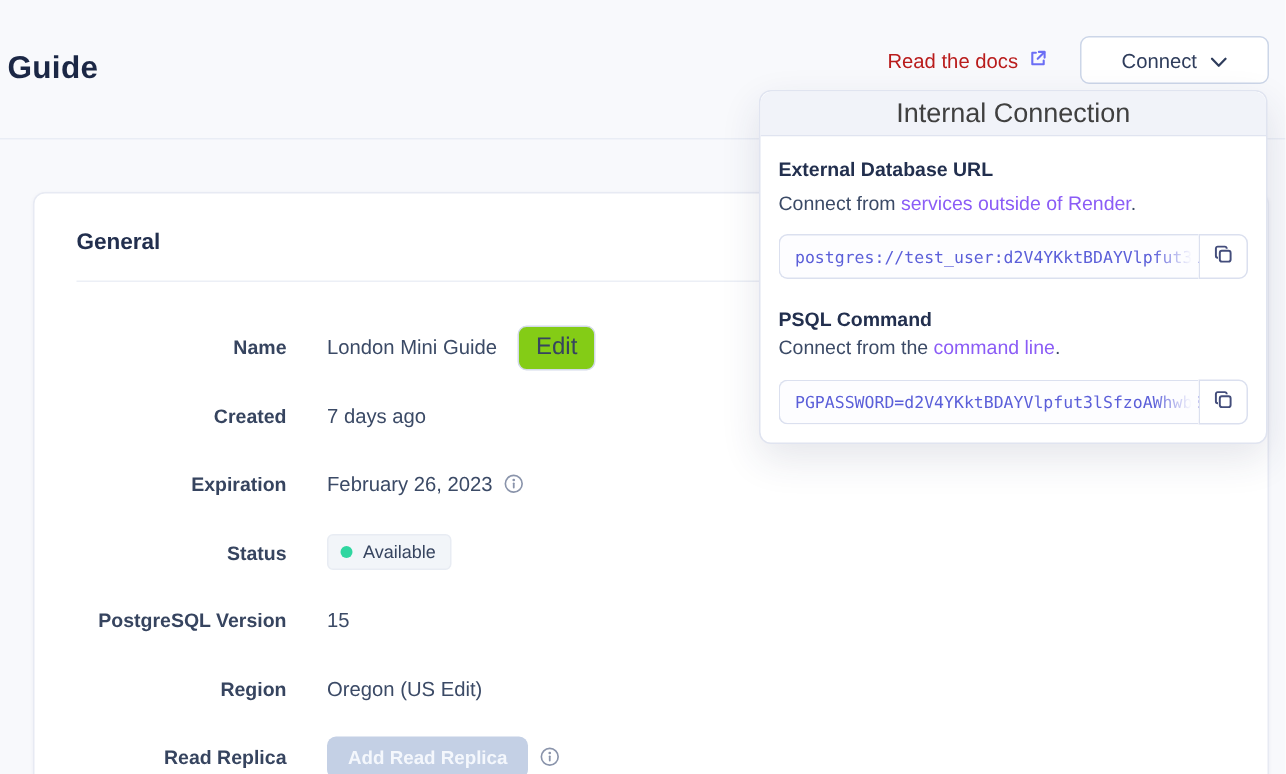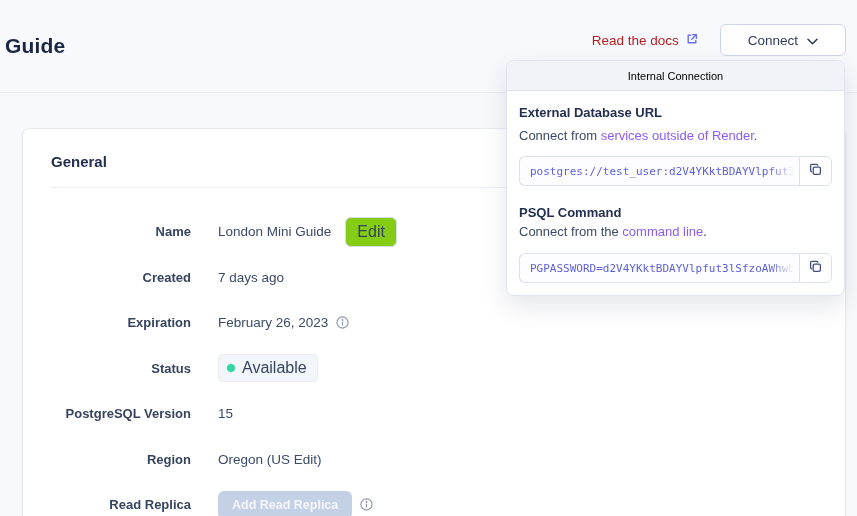--- a/index.html
+++ b/index.html
@@ -59,21 +59,21 @@
   .edit-btn {
     margin-left: 14px; padding: 5px 11px;
     background: #84cc16; border: 1px solid #d3dae9; border-radius: 6px;
     font-size: 16px; color: #36445f; cursor: pointer;
     font-family: "Liberation Sans", sans-serif;
   }
   .info-icon { margin-left: 8px; display: inline-flex; }
   .status-badge {
     display: inline-flex; align-items: center; gap: 7px;
     background: #f2f5f9; border: 1px solid #e8ecf3; border-radius: 4px;
-    padding: 4px 10px 4px 8px; font-size: 16px; color: #36445f;
+    padding: 4px 10px 4px 8px; font-size: 12px; color: #36445f;
   }
   .status-dot { width: 8px; height: 8px; border-radius: 50%; background: #2fd6a0; }
   .disabled-btn {
     background: #c4d0e5; color: #f4f7fc; border: none; border-radius: 6px;
     padding: 7px 14px; font-size: 12.5px; font-weight: 700; cursor: not-allowed;
     font-family: "Liberation Sans", sans-serif;
   }
 
   
   .popover {
@@ -82,21 +82,21 @@
     box-shadow: 0 10px 26px rgba(40, 50, 90, .12);
     z-index: 5;
   }
   .tabs {
     display: flex; height: 30px;
     background: #f1f3f9; border-radius: 8px 8px 0 0;
     border-bottom: 1px solid #e0e4f0;
   }
   .tab {
     flex: 1; display: flex; align-items: center; justify-content: center;
-    font-size: 11px; color: #000000; cursor: pointer;
+    font-size: 18px; color: #404040; cursor: pointer;
   }
   .tab.active {
     background: #fff; border: 1px solid #e0e4f0; border-bottom: none;
     border-radius: 6px 6px 0 0; margin: -1px -1px 0 0; position: relative;
   }
   .pop-content { padding: 14px 12px 12px; }
   .pop-heading { font-size: 13px; font-weight: 700; color: #222f4e; margin-bottom: 8px; }
   .pop-desc { font-size: 13px; color: #3b4a66; margin-bottom: 13px; }
   .pop-desc .link { color: #8b5cf6; cursor: pointer; text-decoration: none; }
   .code-row { display: flex; height: 30px; }

